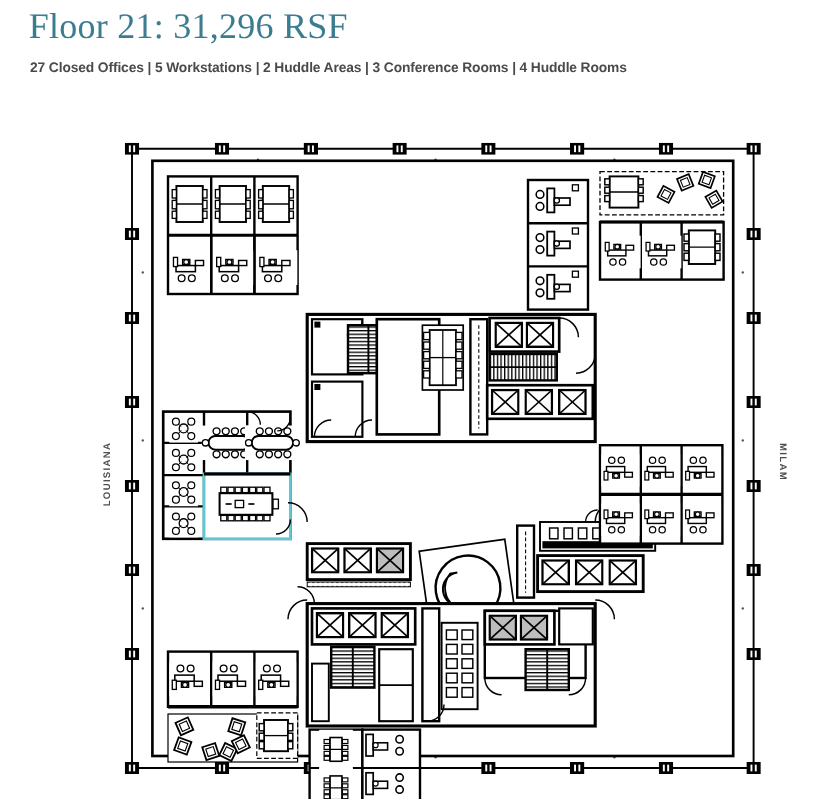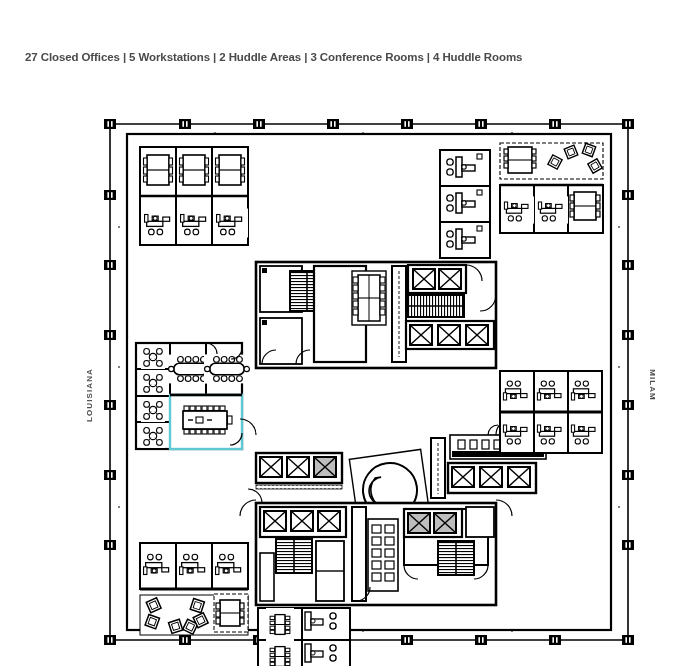--- a/index.html
+++ b/index.html
@@ -19,20 +19,21 @@
 
   .streetlabel{font-family:"Liberation Sans",sans-serif;font-size:8px;font-weight:bold;
                fill:#4d4d4d;letter-spacing:1.1px;}
 </style>
 </head>
 <body>
 
 <div id="page">
 
   <div id="header">
+    <div id="title">Floor 21: 31,296 RSF</div>
     <div id="subtitle">27 Closed Offices | 5 Workstations | 2 Huddle Areas | 3 Conference Rooms | 4 Huddle Rooms</div>
   </div>
 
   <div id="plan">
   <svg width="687" height="571" viewBox="0 0 687 571" xmlns="http://www.w3.org/2000/svg">
 
     <defs>
 
       <pattern id="stairH" width="4" height="3" patternUnits="userSpaceOnUse">
         <rect width="4" height="3" fill="#fff"></rect>

